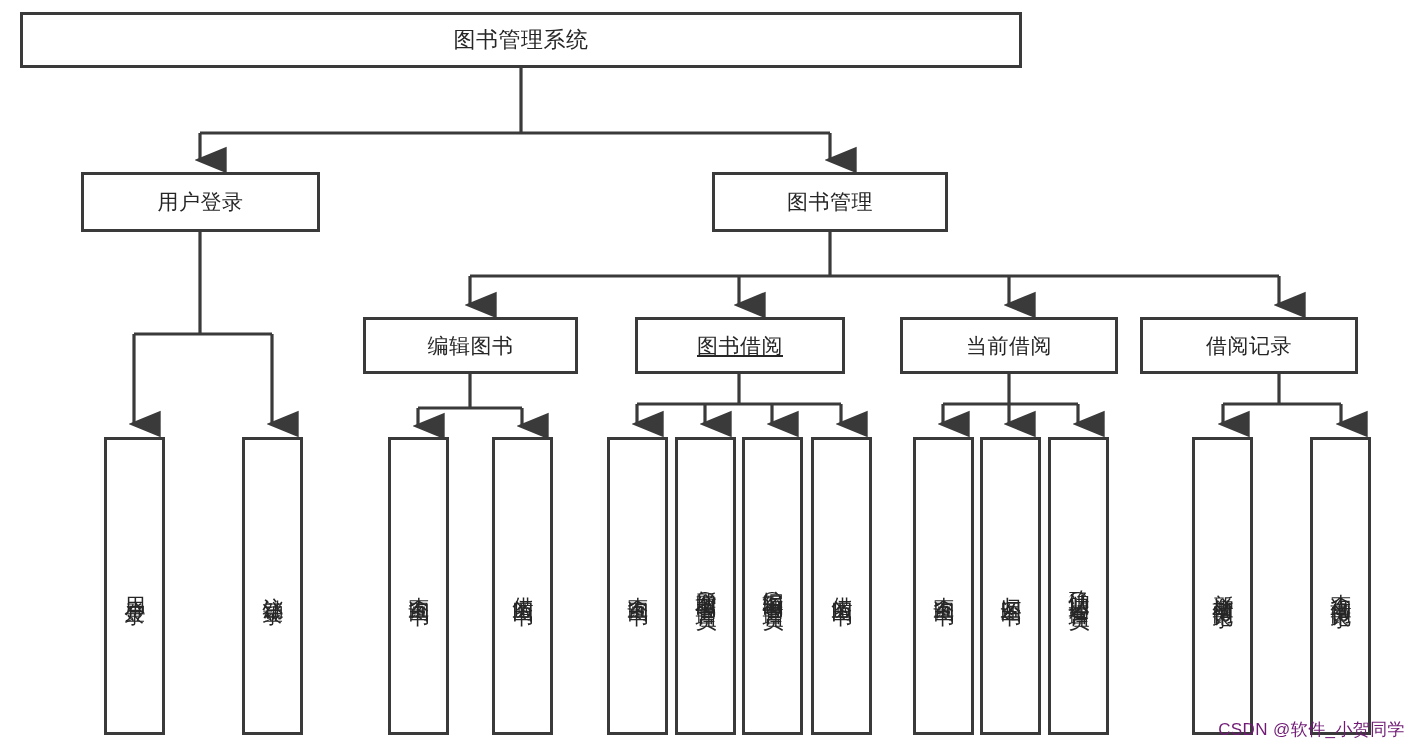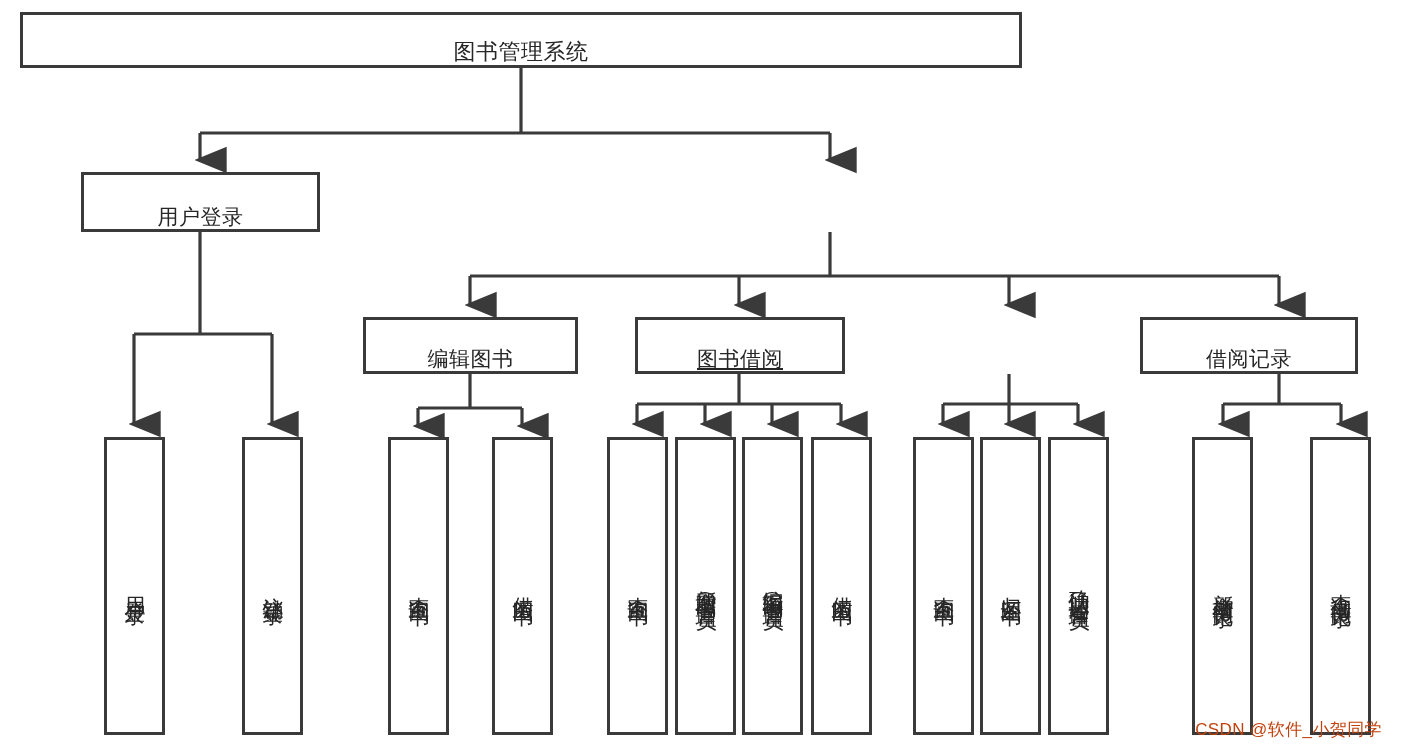--- a/index.html
+++ b/index.html
@@ -23,21 +23,21 @@
     top: 0;
     width: 1405px;
     height: 747px;
   }
   .node {
     position: absolute;
     box-sizing: border-box;
     border: 3px solid #3a3a3a;
     background: #ffffff;
     display: flex;
-    align-items: flex-end;
+    align-items: center;
     justify-content: center;
     color: #262626;
     z-index: 2;
   }
   .node .lbl {
     display: block;
     text-align: center;
     line-height: 1.12;
     letter-spacing: 0.5px;
   }
@@ -53,24 +53,24 @@
     writing-mode: vertical-rl;
     text-orientation: upright;
     font-size: 21px;
     line-height: 1.28;
     letter-spacing: 3px;
     max-height: 100%;
   }
   .node.root .lbl { font-size: 22px; }
   #watermark {
     position: absolute;
-    right: 23px;
+    right: 0;
     bottom: 6px;
     font-size: 17px;
-    color: #c2410c;
+    color: #701a75;
     letter-spacing: 0.4px;
     z-index: 5;
     white-space: nowrap;
     pointer-events: none;
   }
 </style>
 </head>
 <body>
 
 <div id="canvas">
@@ -126,29 +126,35 @@
   </svg>
 
   <div class="node horizontal root" style="left:20px; top:12px; width:1002px; height:56px;">
     <span class="lbl">图书管理系统</span>
   </div>
 
   <div class="node horizontal" style="left:81px; top:172px; width:239px; height:60px;">
     <span class="lbl">用户登录</span>
   </div>
 
+  <div class="node horizontal" style="left:712px; top:172px; width:236px; height:60px;">
+    <span class="lbl">图书管理</span>
+  </div>
 
   <div class="node horizontal" style="left:363px; top:317px; width:215px; height:57px;">
     <span class="lbl">编辑图书</span>
   </div>
 
   <div class="node horizontal" style="left:635px; top:317px; width:210px; height:57px;text-decoration:underline;">
     <span class="lbl">图书借阅</span>
   </div>
 
+  <div class="node horizontal" style="left:900px; top:317px; width:218px; height:57px;">
+    <span class="lbl">当前借阅</span>
+  </div>
 
   <div class="node horizontal" style="left:1140px; top:317px; width:218px; height:57px;">
     <span class="lbl">借阅记录</span>
   </div>
 
   <div class="node vertical" style="left:104px; top:437px; width:61px; height:298px;">
     <span class="lbl">用户登录</span>
   </div>
 
   <div class="node vertical" style="left:242px; top:437px; width:61px; height:298px;">

